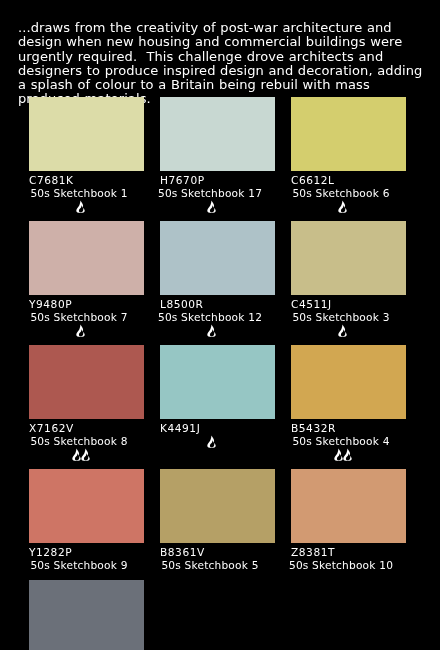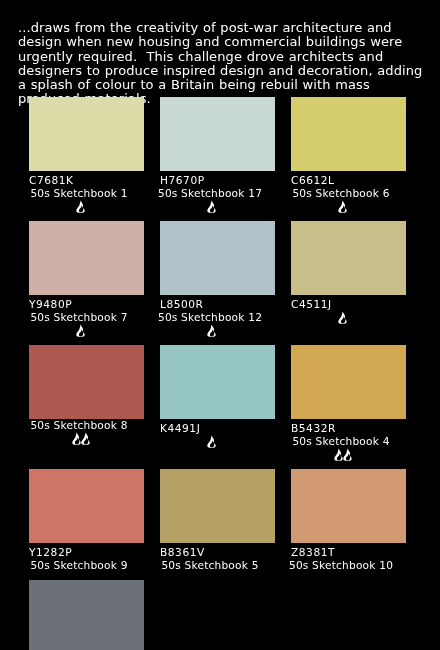--- a/index.html
+++ b/index.html
@@ -170,31 +170,33 @@
                 <path d="M5.5 0.4 C6.6 2.6 8.1 3.8 8.1 5.9 C8.1 6.7 7.8 7.3 7.3 7.7 C7.5 6.8 7.2 6.0 6.5 5.3 C6.6 6.9 5.9 7.8 5.0 8.6 C4.3 9.2 3.9 9.9 3.9 10.6 C3.9 11.9 4.6 12.6 5.5 12.6 C6.9 12.6 8.3 11.4 8.3 9.6 C8.3 8.9 8.1 8.3 7.8 7.8 C9.0 8.5 9.7 9.8 9.7 11.0 C9.7 12.2 8.0 13 5.5 13 C3.0 13 1.3 12.2 1.3 11.0 C1.3 9.3 2.4 8.1 3.4 6.8 C4.5 5.4 5.1 3.5 5.5 0.4 Z" fill="#ffffff"></path>
               </svg>
             </span>
           </span>
         </div>
       </div>
       <div class="swatch-cell r2">
         <div class="swatch-chip" style="background-color: rgb(200, 190, 138);"></div>
         <div class="swatch-code">C4511J</div>
         <div class="swatch-nameline">
+          <span class="swatch-name">50s Sketchbook 3</span>
           <span class="flames">
             <span class="flame-icon">
               <svg viewBox="0 0 11 13" width="11" height="13" aria-hidden="true">
                 <path d="M5.5 0.4 C6.6 2.6 8.1 3.8 8.1 5.9 C8.1 6.7 7.8 7.3 7.3 7.7 C7.5 6.8 7.2 6.0 6.5 5.3 C6.6 6.9 5.9 7.8 5.0 8.6 C4.3 9.2 3.9 9.9 3.9 10.6 C3.9 11.9 4.6 12.6 5.5 12.6 C6.9 12.6 8.3 11.4 8.3 9.6 C8.3 8.9 8.1 8.3 7.8 7.8 C9.0 8.5 9.7 9.8 9.7 11.0 C9.7 12.2 8.0 13 5.5 13 C3.0 13 1.3 12.2 1.3 11.0 C1.3 9.3 2.4 8.1 3.4 6.8 C4.5 5.4 5.1 3.5 5.5 0.4 Z" fill="#ffffff"></path>
               </svg>
             </span>
           </span>
         </div>
       </div>
       <div class="swatch-cell r2">
         <div class="swatch-chip" style="background-color: rgb(173, 88, 80);"></div>
+        <div class="swatch-code">X7162V</div>
         <div class="swatch-nameline">
           <span class="swatch-name">50s Sketchbook 8</span>
           <span class="flames">
             <span class="flame-icon">
               <svg viewBox="0 0 11 13" width="11" height="13" aria-hidden="true">
                 <path d="M5.5 0.4 C6.6 2.6 8.1 3.8 8.1 5.9 C8.1 6.7 7.8 7.3 7.3 7.7 C7.5 6.8 7.2 6.0 6.5 5.3 C6.6 6.9 5.9 7.8 5.0 8.6 C4.3 9.2 3.9 9.9 3.9 10.6 C3.9 11.9 4.6 12.6 5.5 12.6 C6.9 12.6 8.3 11.4 8.3 9.6 C8.3 8.9 8.1 8.3 7.8 7.8 C9.0 8.5 9.7 9.8 9.7 11.0 C9.7 12.2 8.0 13 5.5 13 C3.0 13 1.3 12.2 1.3 11.0 C1.3 9.3 2.4 8.1 3.4 6.8 C4.5 5.4 5.1 3.5 5.5 0.4 Z" fill="#ffffff"></path>
               </svg>
             </span>
             <span class="flame-icon">
               <svg viewBox="0 0 11 13" width="11" height="13" aria-hidden="true">

